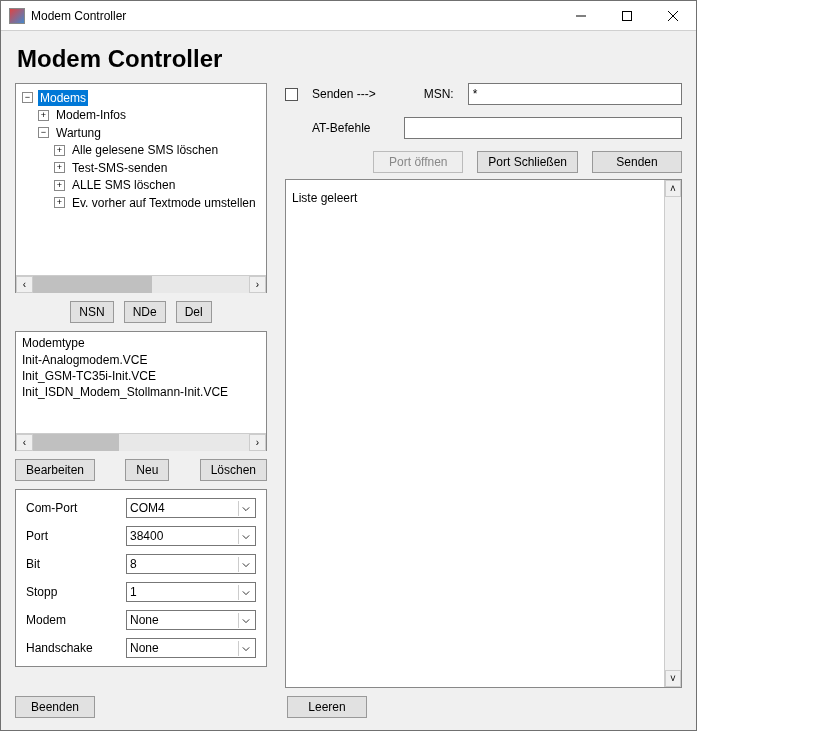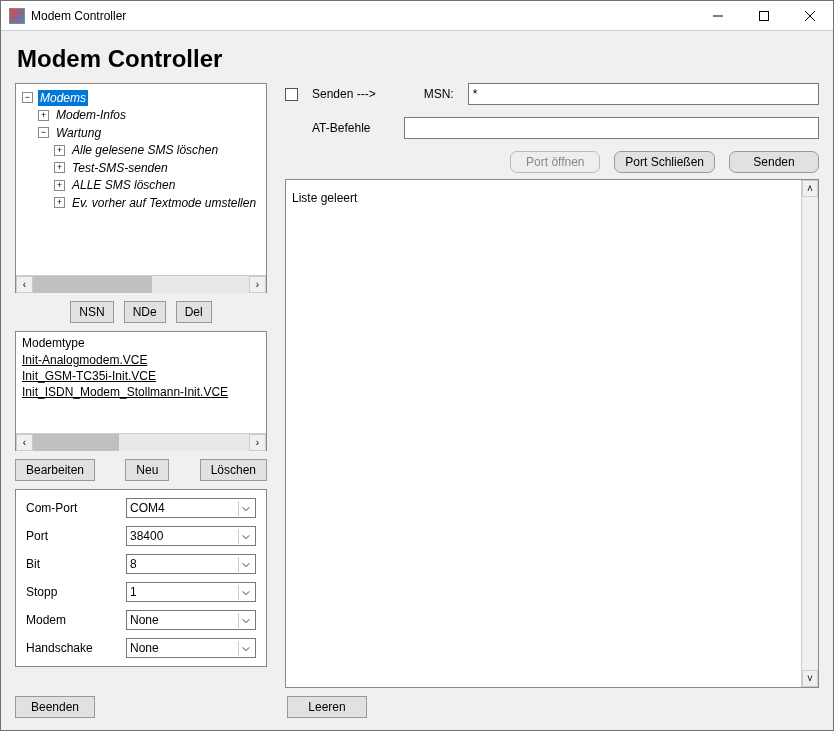--- a/index.html
+++ b/index.html
@@ -1,56 +1,56 @@
 <!DOCTYPE html>
 <html><head>
 <meta charset="utf-8">
 <style>
   * { box-sizing: border-box; font-family: "Segoe UI", Tahoma, sans-serif; font-size: 12px; }
   html, body { margin:0; padding:0; background:#fff; color:#000; }
-  .window { width:834px; height:731px; border:1px solid #707070; background:#f0f0f0; display:flex; flex-direction:column; }
+  .window { width:697px; height:731px; border:1px solid #707070; background:#f0f0f0; display:flex; flex-direction:column; }
   .titlebar { height:30px; background:#fff; display:flex; align-items:center; border-bottom:1px solid #d0d0d0; }
   .titlebar .appicon { width:16px; height:16px; margin:0 6px 0 8px; background:linear-gradient(135deg,#d44,#48c); border:1px solid #888; }
   .titlebar .title { flex:1; font-size:12px; }
   .winbtns { display:flex; height:100%; }
   .winbtn { width:46px; display:flex; align-items:center; justify-content:center; }
   .winbtn svg { width:10px; height:10px; }
   .body { flex:1; padding:10px 14px 12px 14px; display:flex; flex-direction:column; overflow:hidden; }
   h1.page-title { font-size:24px; font-weight:bold; margin:4px 0 10px 2px; font-family:Arial, sans-serif; }
   .columns { flex:1; display:flex; gap:18px; overflow:hidden; }
   .leftcol { width:252px; display:flex; flex-direction:column; gap:8px; }
   .rightcol { flex:1; display:flex; flex-direction:column; }
   .panel { border:1px solid #888; background:#fff; }
   
   .treewrap { height:210px; display:flex; flex-direction:column; }
   .tree { flex:1; overflow:auto; padding:4px 2px; }
   .tree ul { list-style:none; margin:0; padding-left:16px; }
   .tree > ul { padding-left:4px; }
   .tree li { white-space:nowrap; line-height:16px; position:relative; }
-  .node { display:inline-flex; align-items:center; gap:2px;font-style:italic; }
+  .node { display:inline-flex; align-items:center; gap:2px; }
   .toggle { width:11px; height:11px; border:1px solid #888; background:#fff; display:inline-flex; align-items:center; justify-content:center; font-size:9px; line-height:1; cursor:pointer; margin-right:3px; }
   .toggle::before { content:"+"; }
   .toggle.open::before { content:"−"; }
   .node .lbl { padding:0 2px; cursor:default; }
   .node.selected .lbl { background:#0078d7; color:#fff; }
   .hscroll { height:17px; background:#f0f0f0; border-top:1px solid #ccc; display:flex; align-items:center; }
   .hscroll .arrow { width:17px; height:17px; display:flex; align-items:center; justify-content:center; border:1px solid #ccc; background:#f0f0f0; cursor:pointer; font-size:10px; }
   .hscroll .track { flex:1; height:17px; background:#e8e8e8; position:relative; }
   .hscroll .thumb { position:absolute; left:0; top:0; height:100%; width:55%; background:#c0c0c0; }
   
   .btnrow { display:flex; gap:10px; justify-content:center; }
   .btn { border:1px solid #999; background:#e1e1e1; padding:3px 10px; min-width:40px; text-align:center; cursor:pointer; }
   .btn.small { min-width:34px; padding:3px 8px; }
-  .btn.wide { min-width:90px;border-radius:7px; }
+  .btn.wide { min-width:90px; }
   .btn.disabled { color:#888; background:#eee; border-color:#bbb; cursor:default; }
   
   .mtwrap { height:120px; display:flex; flex-direction:column; }
   .mtlabel { padding:4px 6px 2px 6px; }
   .mtlist { flex:1; padding:0 6px; overflow:hidden; }
-  .mtlist div { line-height:16px; white-space:nowrap; cursor:pointer;text-decoration:underline; }
+  .mtlist div { line-height:16px; white-space:nowrap; cursor:pointer; }
   
   .portpanel { padding:8px 10px; }
   .prow { display:flex; align-items:center; margin-bottom:8px; gap:10px; }
   .prow label { width:90px; }
   .combo { flex:1; height:20px; border:1px solid #777; background:#fff; display:flex; align-items:center; font-size:12px; padding-left:3px; position:relative; cursor:pointer; }
   .combo .caret { position:absolute; right:2px; top:2px; width:15px; height:15px; border-left:1px solid #ccc; display:flex; align-items:center; justify-content:center; }
   .combo .caret svg { width:8px; height:8px; }
   
   .toprow { display:flex; align-items:center; gap:14px; margin-bottom:12px; }
   .chk { width:13px; height:13px; border:1px solid #555; background:#fff; cursor:pointer; }

